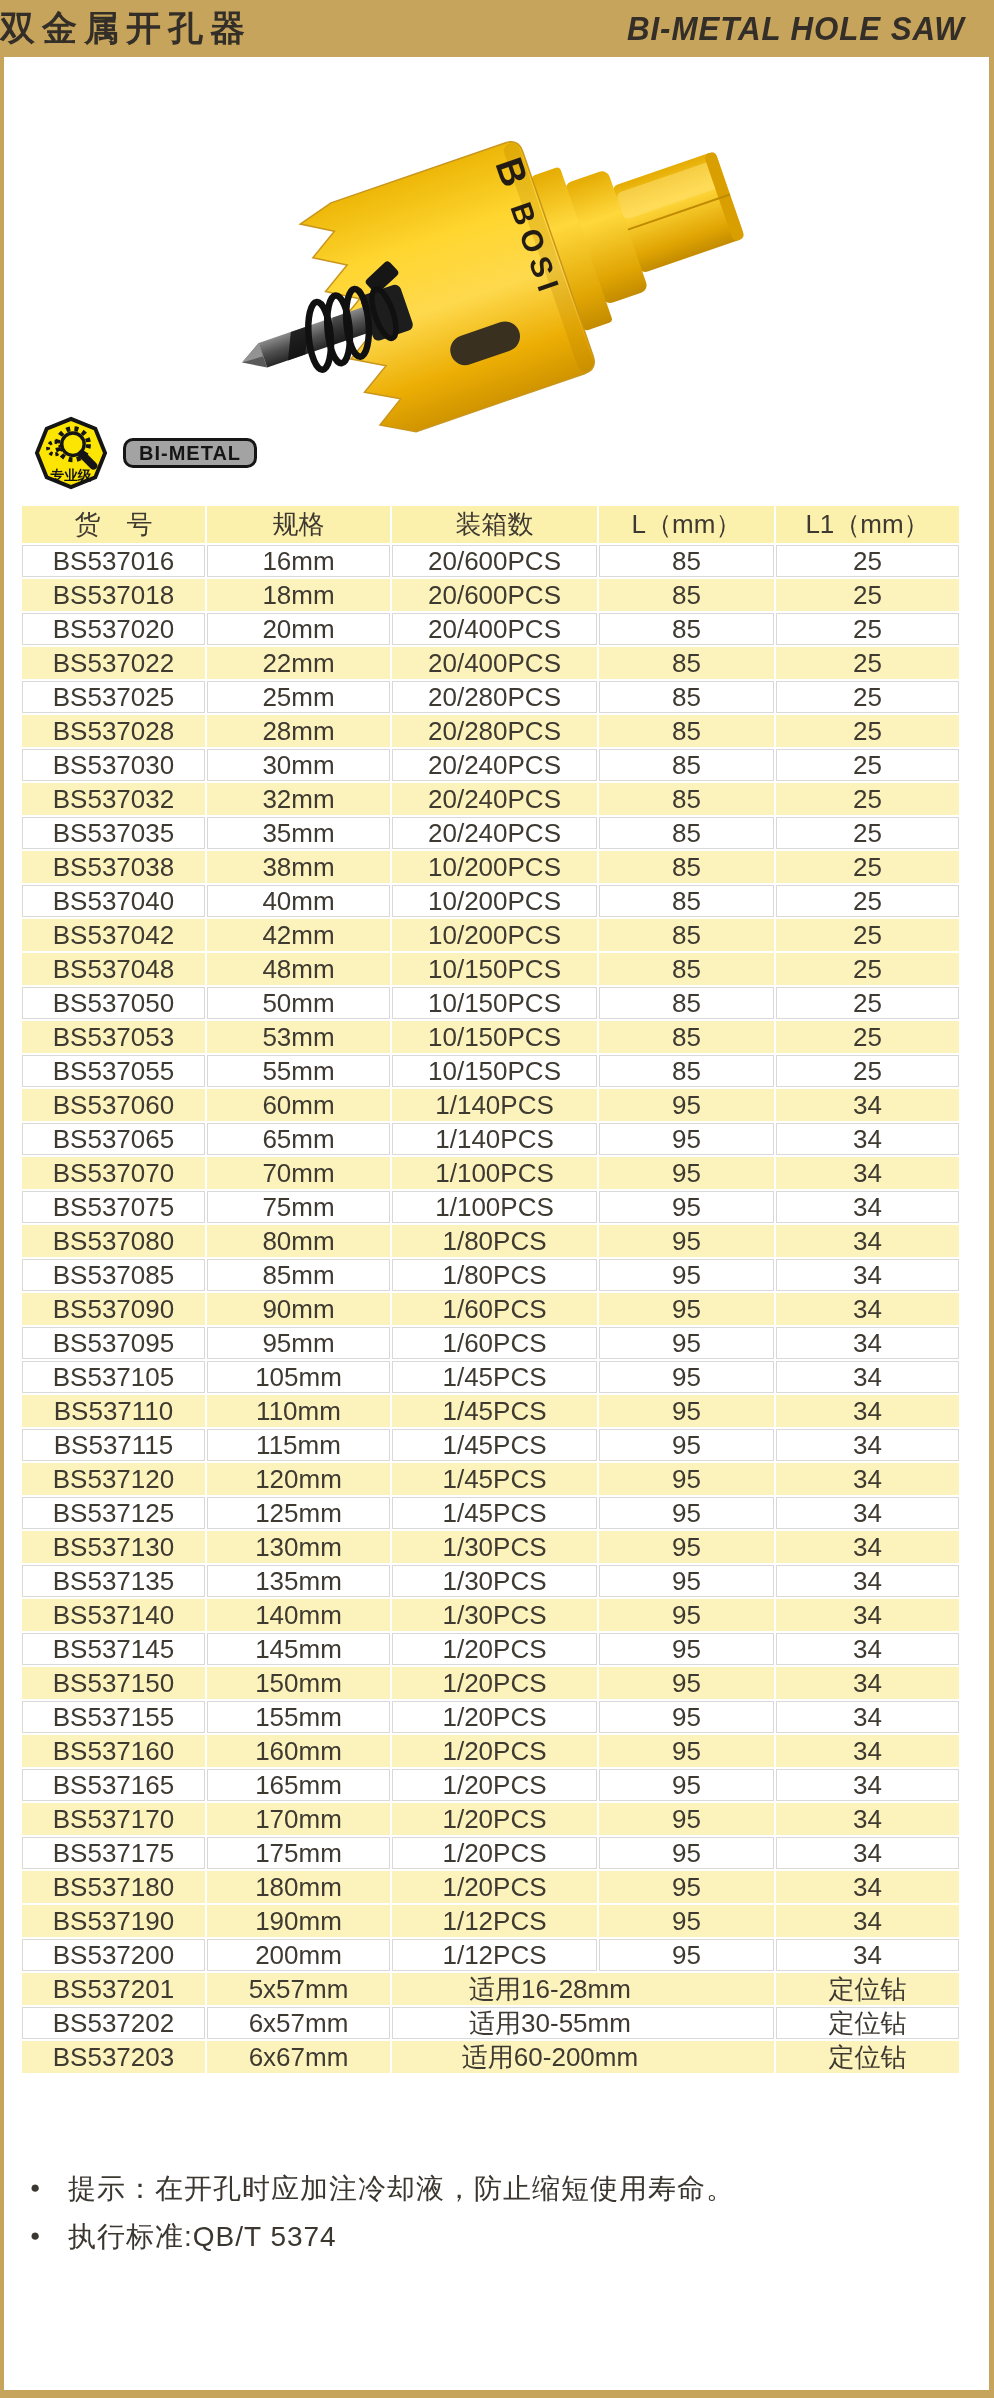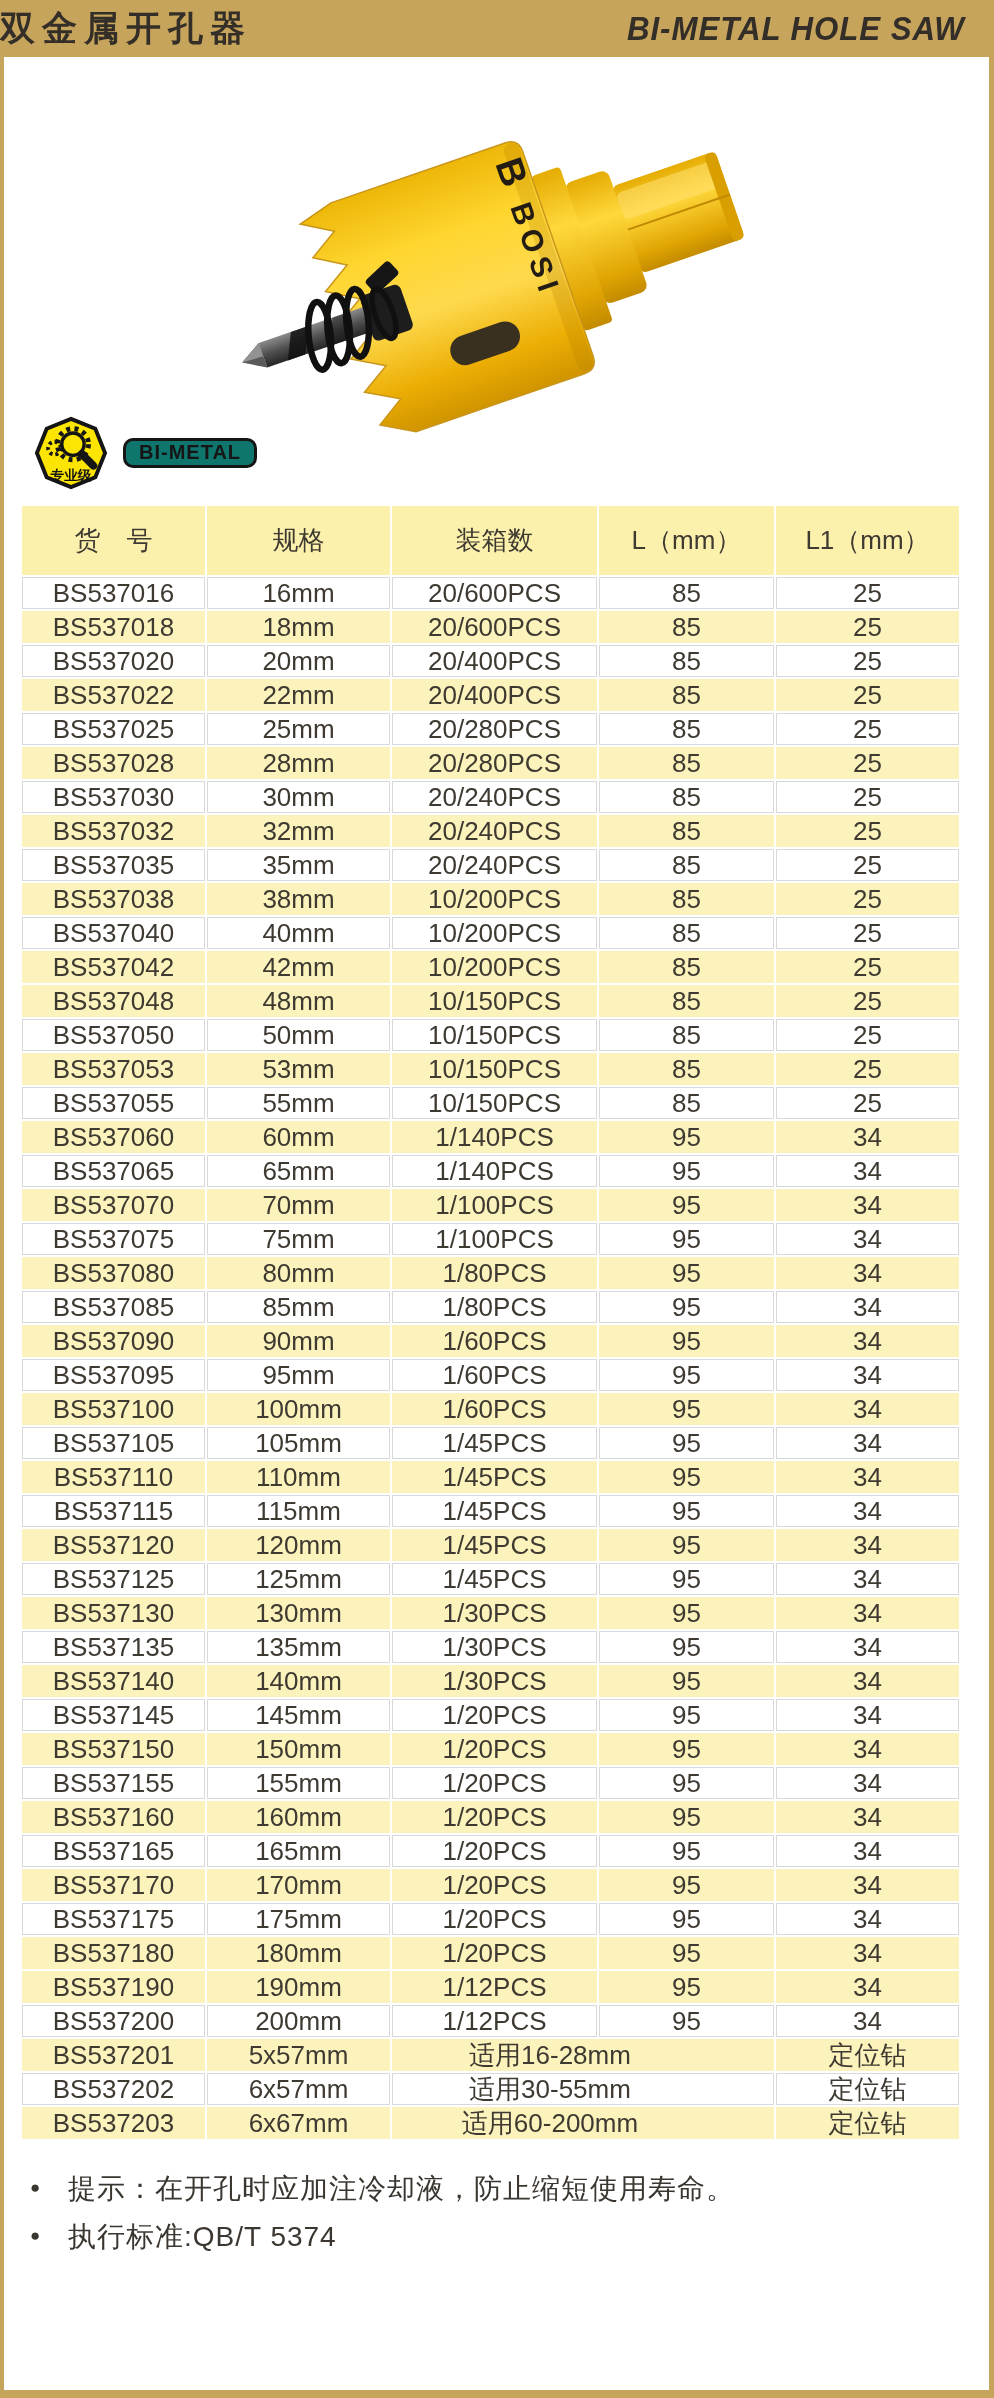--- a/index.html
+++ b/index.html
@@ -14,27 +14,27 @@
   .edge-right{position:absolute;right:0;top:57px;bottom:0;width:5px;background:#c7a45b;}
   .bottom-bar{position:absolute;left:0;bottom:0;width:994px;height:8px;background:#c7a45b;}
 
   .title-cn{font-size:35px;font-weight:700;letter-spacing:7px;color:#332e28;}
   .title-en{font-size:34px;font-weight:700;font-style:italic;letter-spacing:1px;color:#332e28;
     margin-left:14px;display:inline-block;transform:scaleX(.92);transform-origin:left center;}
 
   .figure{position:absolute;left:235px;top:126px;width:520px;height:324px;}
 
   .badges{position:absolute;left:33px;top:416px;height:74px;display:flex;align-items:center;gap:14px;}
-  .pill{background:#0f766e;border:3px solid #151515;border-radius:10px;padding:0 13px;height:24px;
-    display:flex;align-items:flex-start;font-size:20px;font-weight:700;letter-spacing:1px;color:#151515;}
+  .pill{background:#a3a3a3;border:3px solid #151515;border-radius:10px;padding:0 13px;height:24px;
+    display:flex;align-items:center;font-size:20px;font-weight:700;letter-spacing:1px;color:#151515;}
 
   .table-wrap{position:absolute;left:20px;top:504px;width:941px;}
   table{border-collapse:separate;border-spacing:2px;width:941px;table-layout:fixed;}
   th{height:35px;background:#fbf0ac;font-size:26px;font-weight:500;color:#3e3931;
-     border:1px solid #fbf0ac;padding:16px;}
+     border:1px solid #fbf0ac;padding:0;}
   td{height:30px;text-align:center;font-size:26px;color:#3e3931;padding:0;line-height:30px;}
   tr.rw td{background:#ffffff;border:1px solid #d9d9d9;}
   tr.ry td{background:#fcf3bc;border:1px solid #fcf3bc;}
   td.note-cell{padding-right:66px;}
 
   .notes{position:absolute;left:26px;top:2166px;width:908px;}
   .note{position:relative;padding-left:42px;margin:0 0 2px 0;}
   .note .bullet{position:absolute;left:4px;top:12px;font-size:17px;color:#3b362f;}
   .note p{margin:0;font-size:28px;line-height:46px;color:#3b362f;letter-spacing:1px;}
 </style>
@@ -306,27 +306,20 @@
             <td>95</td>
             <td>34</td>
           </tr>
           <tr class="rw">
             <td>BS537095</td>
             <td>95mm</td>
             <td>1/60PCS</td>
             <td>95</td>
             <td>34</td>
           </tr>
-          <tr class="ry">
-            <td>BS537100</td>
-            <td>100mm</td>
-            <td>1/60PCS</td>
-            <td>95</td>
-            <td>34</td>
-          </tr>
           <tr class="rw">
             <td>BS537105</td>
             <td>105mm</td>
             <td>1/45PCS</td>
             <td>95</td>
             <td>34</td>
           </tr>
           <tr class="ry">
             <td>BS537110</td>
             <td>110mm</td>

